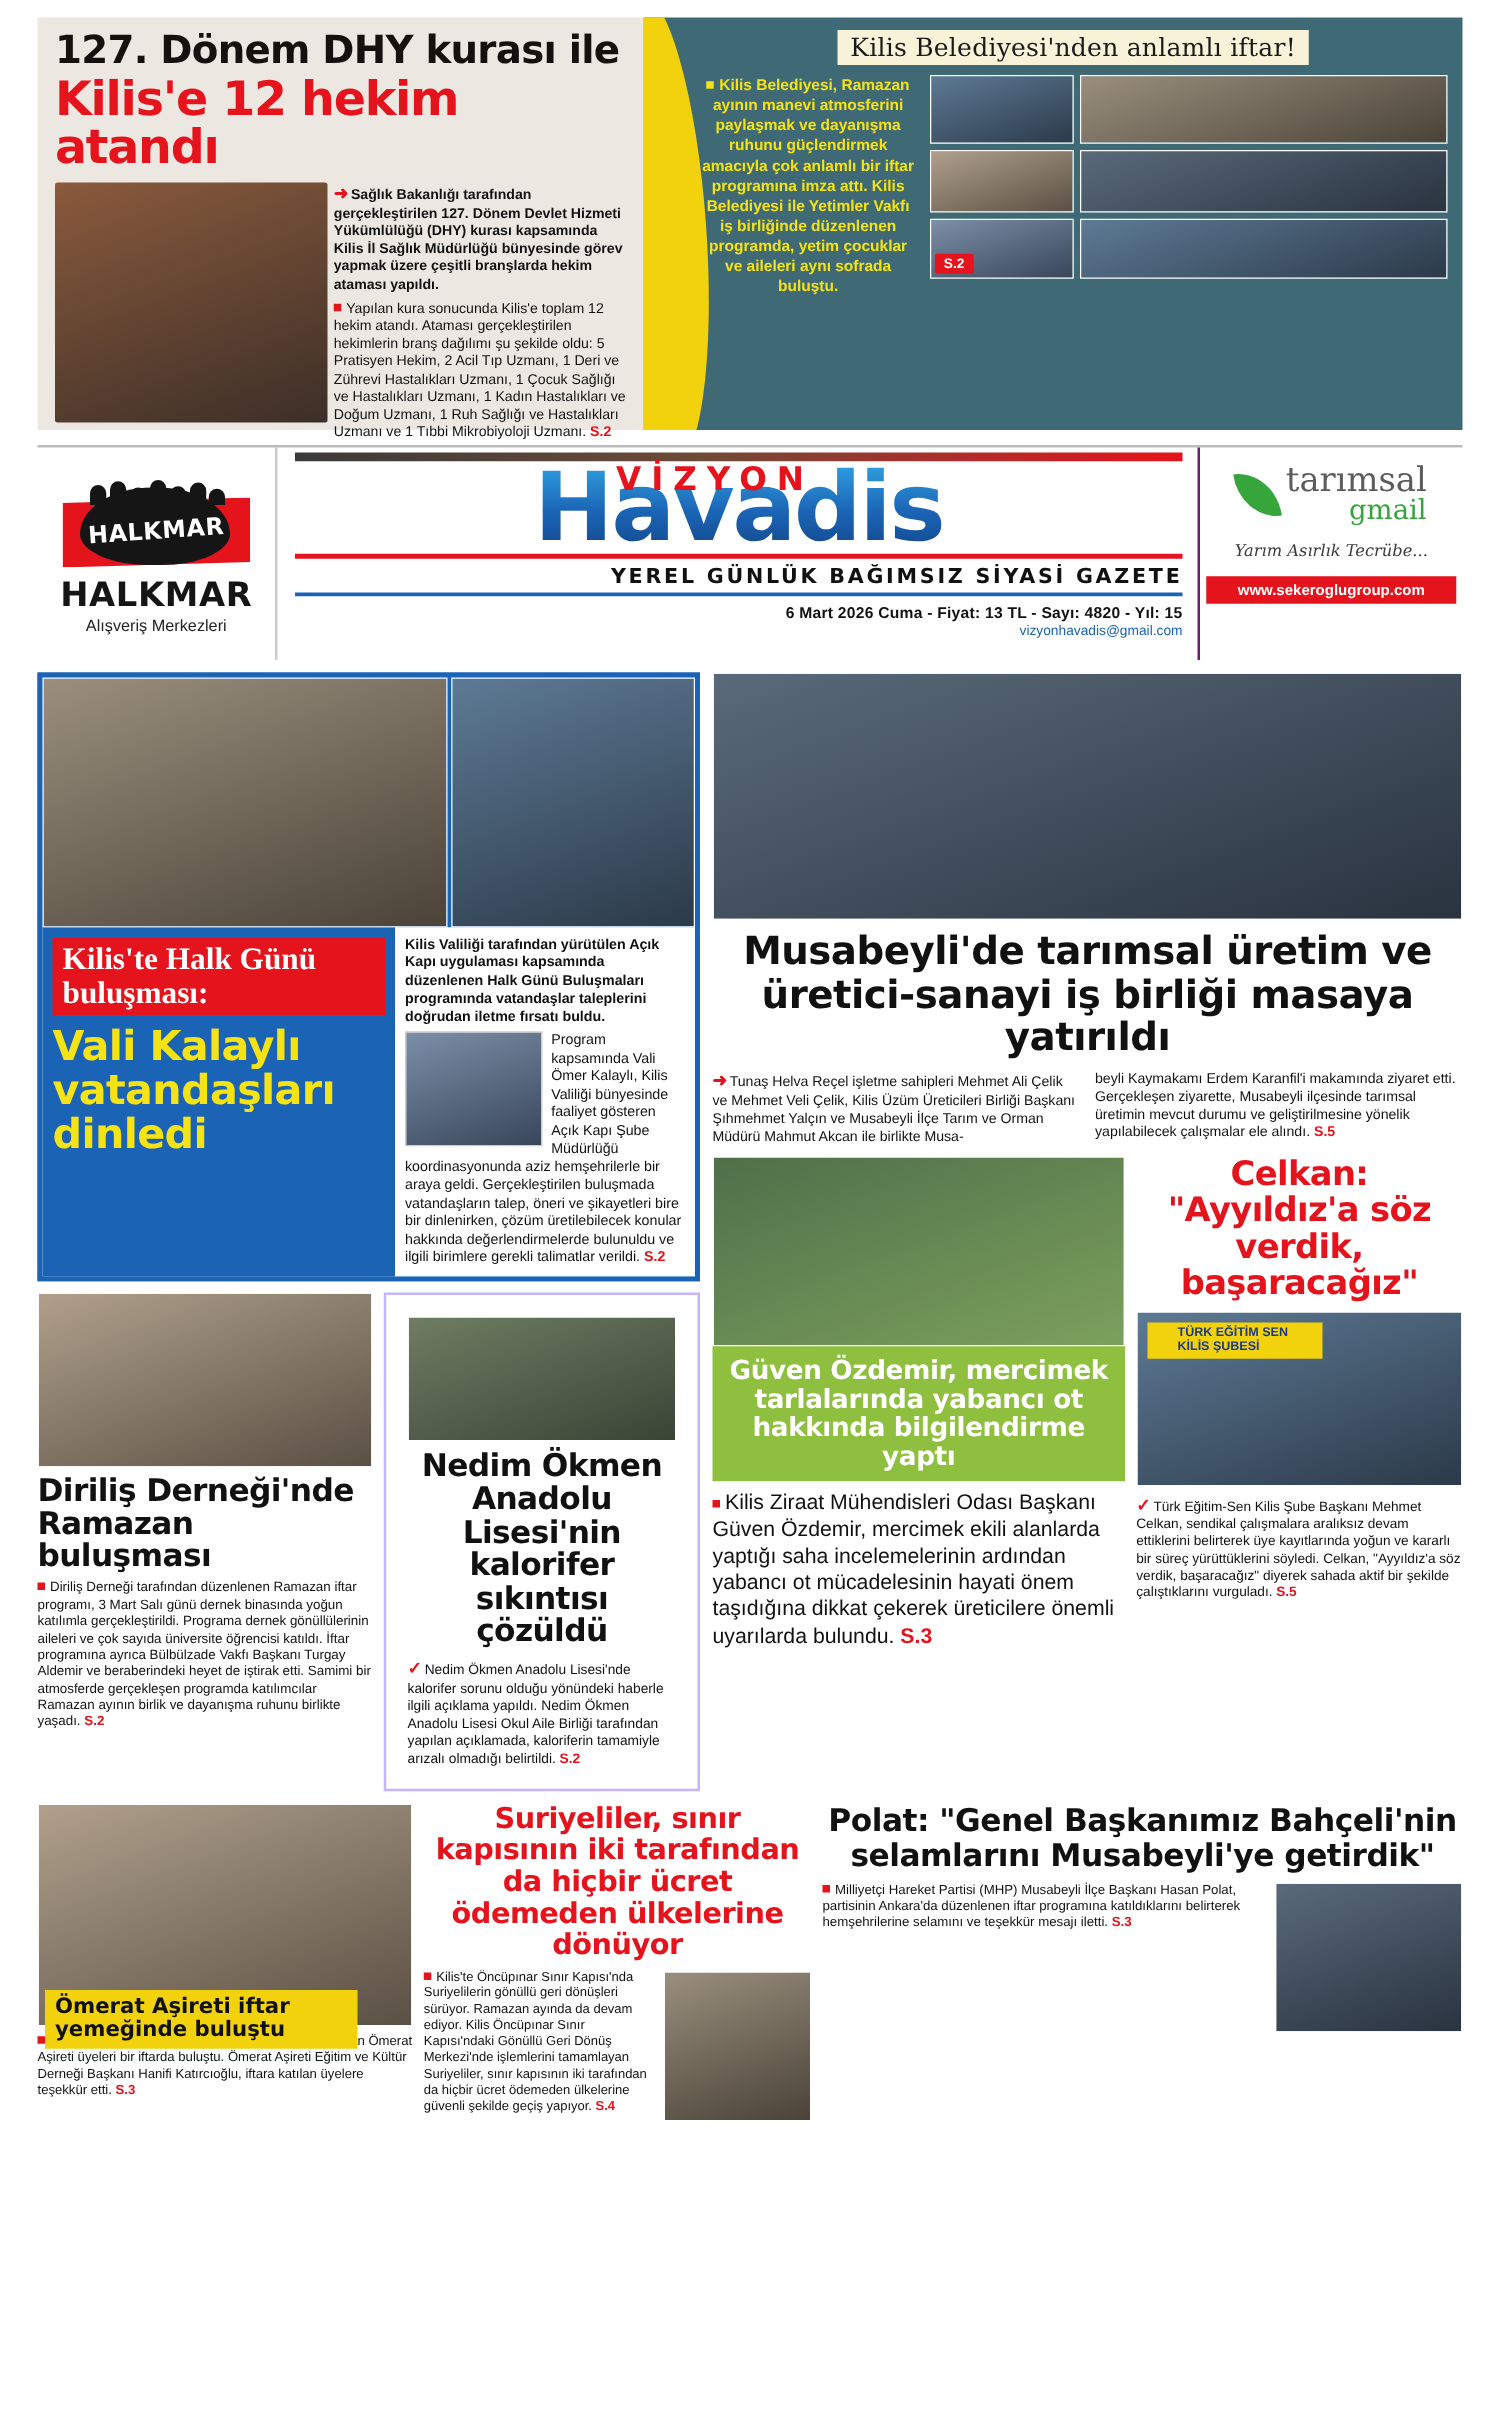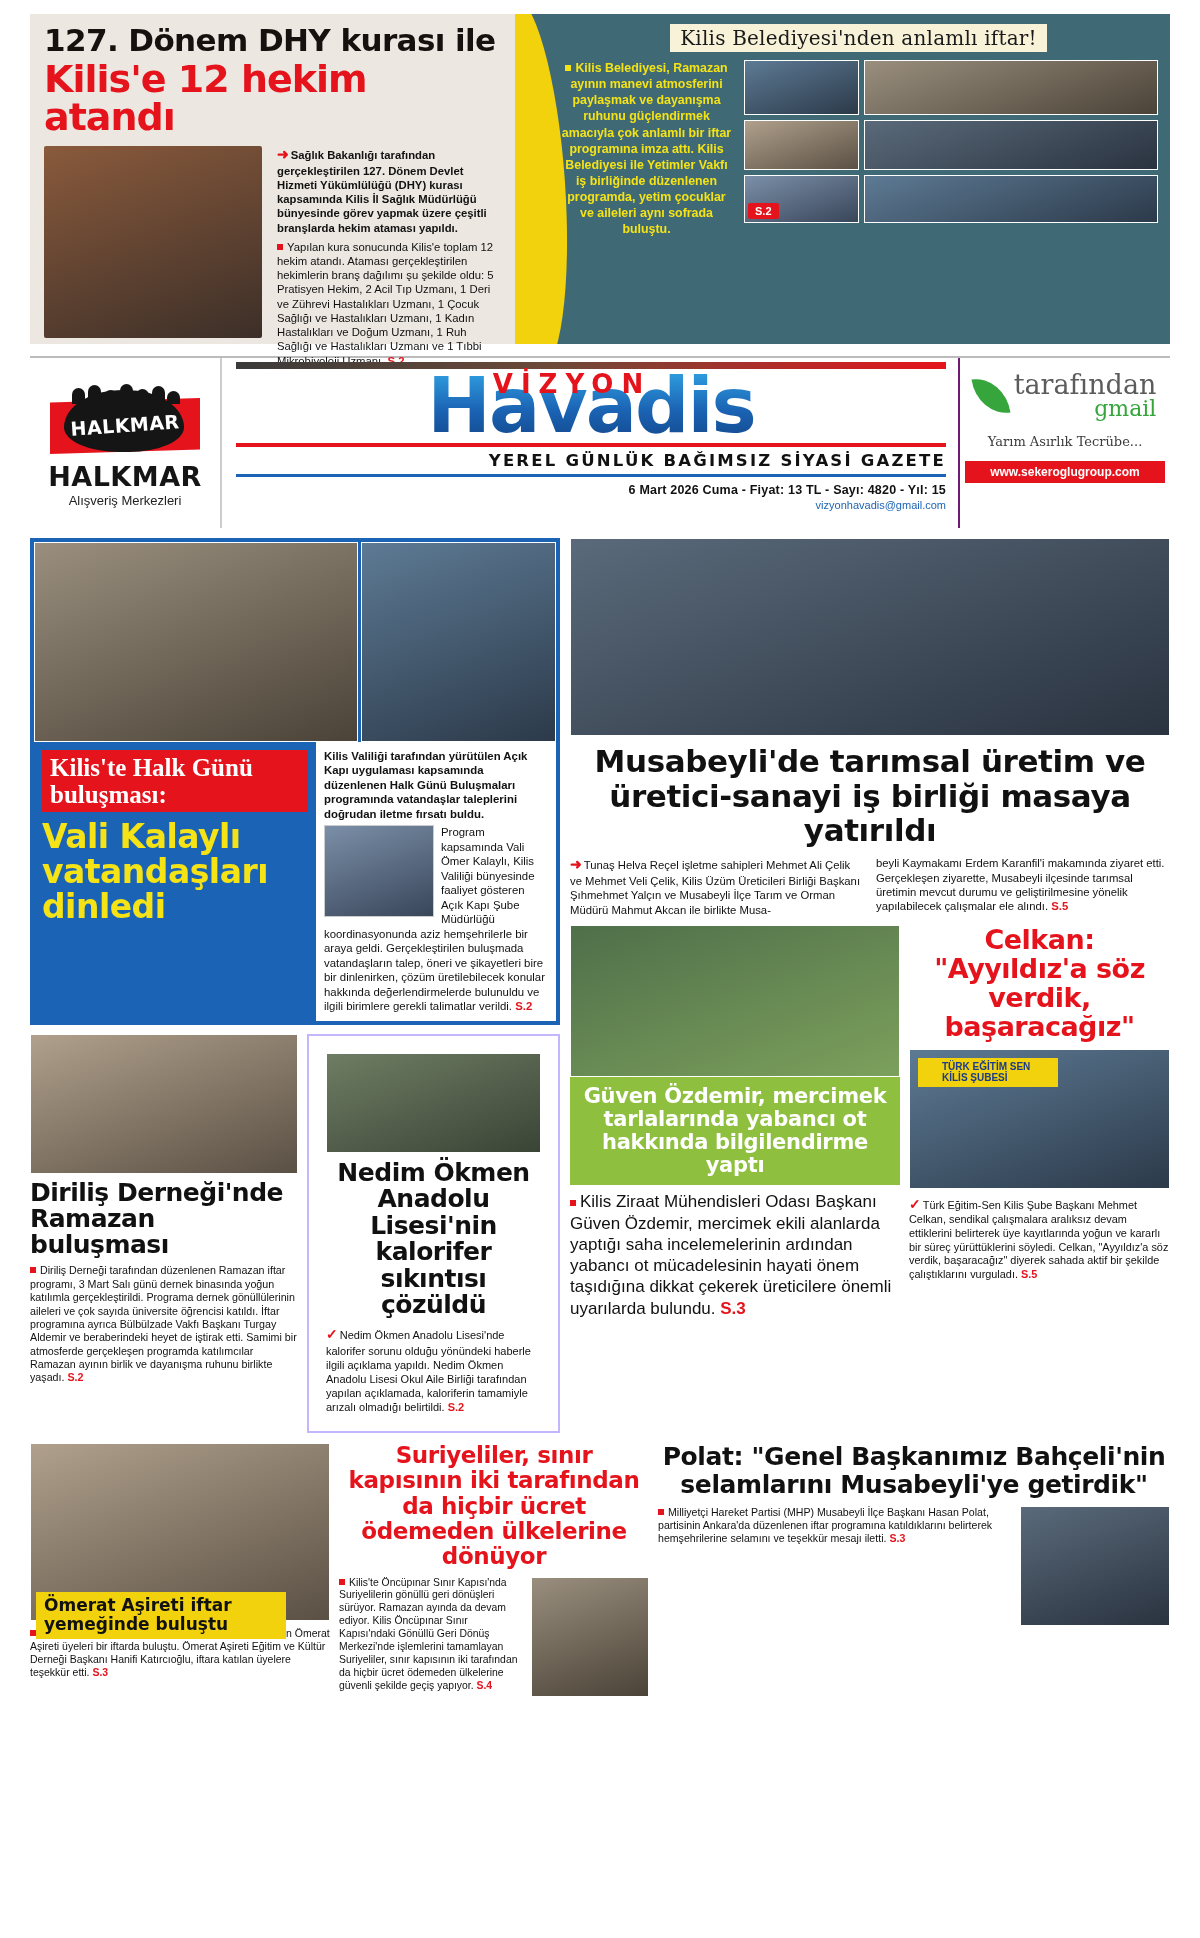--- a/index.html
+++ b/index.html
@@ -13,21 +13,21 @@
 
   
   .top-strip { display: flex; height: 330px; gap: 0; }
 
   
   .tl { width: 485px; background: #ece7e1; position: relative; padding: 10px 12px 8px 14px; }
   .tl h1 { font-family: "DejaVu Sans", sans-serif; font-weight: bold; font-size: 31px;
            color: #16110f; letter-spacing: -0.6px; line-height: 1.05; }
   .tl h2 { font-family: "DejaVu Sans", sans-serif; font-weight: bold; font-size: 38px;
            color: #e5141c; letter-spacing: -1px; line-height: 1.02; margin-top: 3px; }
-  .tl-body { display: flex; gap: 15px; margin-top: 9px; }
+  .tl-body { display: flex; gap: 5px; margin-top: 9px; }
   .tl-photo { width: 218px; height: 192px; border-radius: 2px; overflow: hidden; position: relative;
               background: linear-gradient(170deg,#6d5a4c 0%,#4e4038 40%,#39302a 100%); flex: 0 0 218px; }
   .tl-text { flex: 1; font-size: 11.3px; line-height: 1.26; color: #111; }
   .lead { font-weight: bold; }
   .arrow-red { color:#e5141c; font-weight: bold; font-size: 14px; margin-right: 2px; }
   .sq { display:inline-block; width:6px; height:6px; background:#e5141c; margin-right:4px; vertical-align: 1px;}
   .pg { color:#e5141c; font-weight: bold; }
 
   
   .tr { flex: 1; background: #3f6a75; position: relative; overflow: hidden; }
@@ -81,21 +81,21 @@
   .dateline { font-size:12.5px; font-weight:bold; color:#111; margin-top:6px; letter-spacing:.2px;}
   .mail { font-size:11px; color:#1b64b5; margin-top:2px;}
 
   .mh-right { width: 210px; display:flex; flex-direction:column; align-items:center; justify-content:flex-start;
               padding-top: 14px;}
   .sk-row { display:flex; align-items:center; gap:6px;}
   .sk-leaf { width: 34px; height: 38px; background:#35a53c;
              border-radius: 0 100% 0 100%; transform: rotate(-8deg); }
   .sk-name { font-family:"DejaVu Serif", serif; font-size: 27px; color:#5c5c5c; line-height:.95;}
   .sk-group { font-family:"DejaVu Serif", serif; font-size: 22px; color:#35a53c; text-align:right; line-height:1;}
-  .sk-slogan { font-family:"DejaVu Serif", serif; font-size:13px; color:#3b3b3b; margin-top:14px;}
+  .sk-slogan { font-family:"DejaVu Serif", serif; font-style:italic; font-size:13px; color:#3b3b3b; margin-top:14px;}
   .sk-url { margin-top:12px; background:#e5141c; color:#fff; font-size:12px; font-weight:bold;
             padding:4px 10px; width:200px; text-align:center;}
 
   
   .main { margin-top: 10px; display:flex; gap: 10px; }
   .col-left { width: 530px; }
   .col-right { flex: 1; }
 
   
   .vali-box { border: 4px solid #1b64b5; background:#1b64b5; }
@@ -255,21 +255,21 @@
       <div class="tagline">YEREL GÜNLÜK BAĞIMSIZ SİYASİ GAZETE</div>
       <div class="mh-rule2"></div>
       <div class="dateline">6 Mart 2026 Cuma  -  Fiyat: 13 TL  -  Sayı: 4820  -  Yıl: 15</div>
       <div class="mail">vizyonhavadis@gmail.com</div>
     </div>
 
     <div class="mh-right">
       <div class="sk-row">
         <div class="sk-leaf"></div>
         <div>
-          <div class="sk-name">tarafından</div>
+          <div class="sk-name">tarımsal</div>
           <div class="sk-group">gmail</div>
         </div>
       </div>
       <div class="sk-slogan">Yarım Asırlık Tecrübe...</div>
       <div class="sk-url">www.sekeroglugroup.com</div>
     </div>
   </div>
 
   <div class="main">
 

